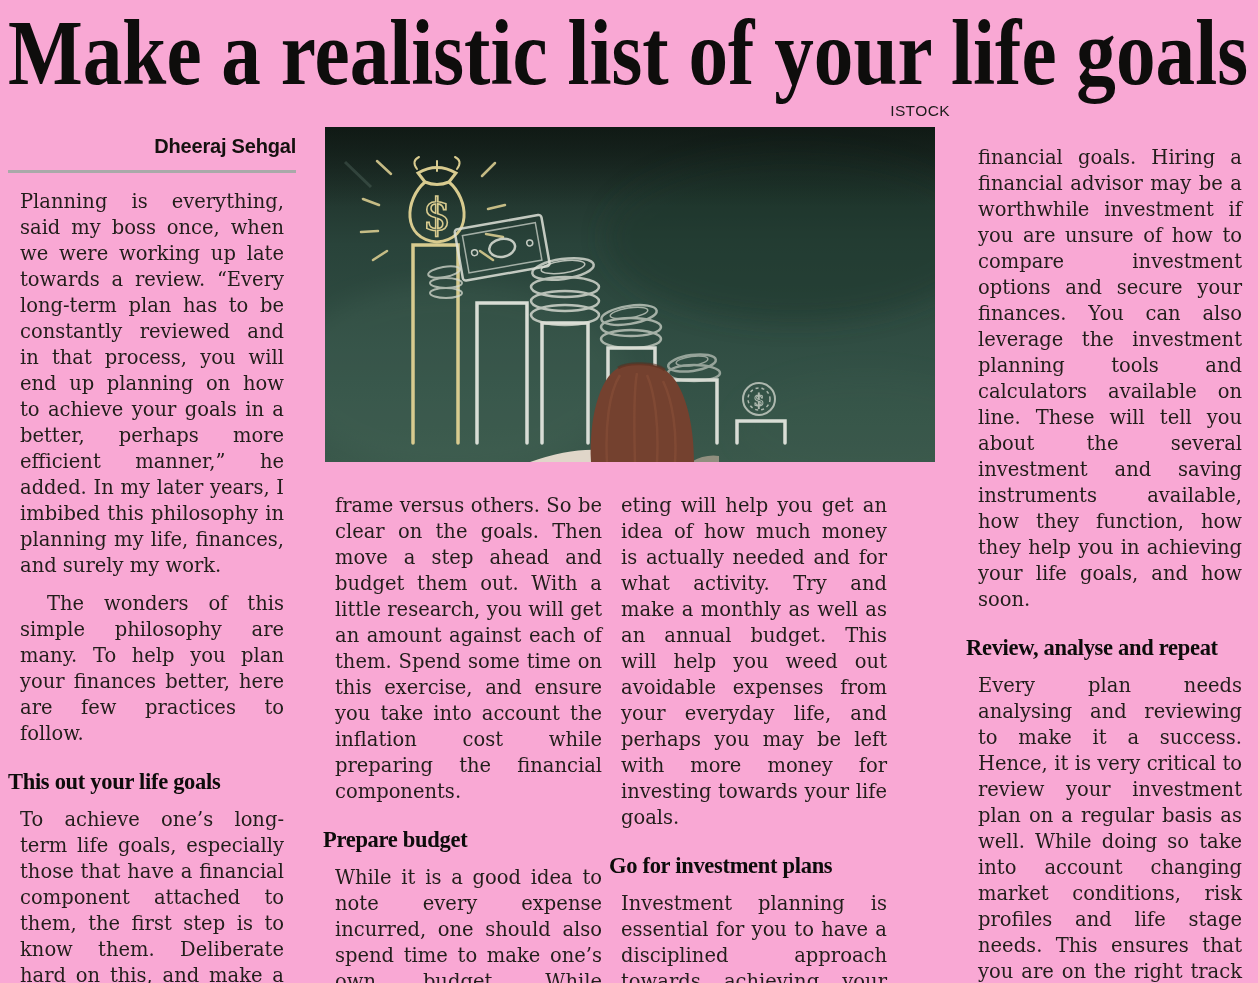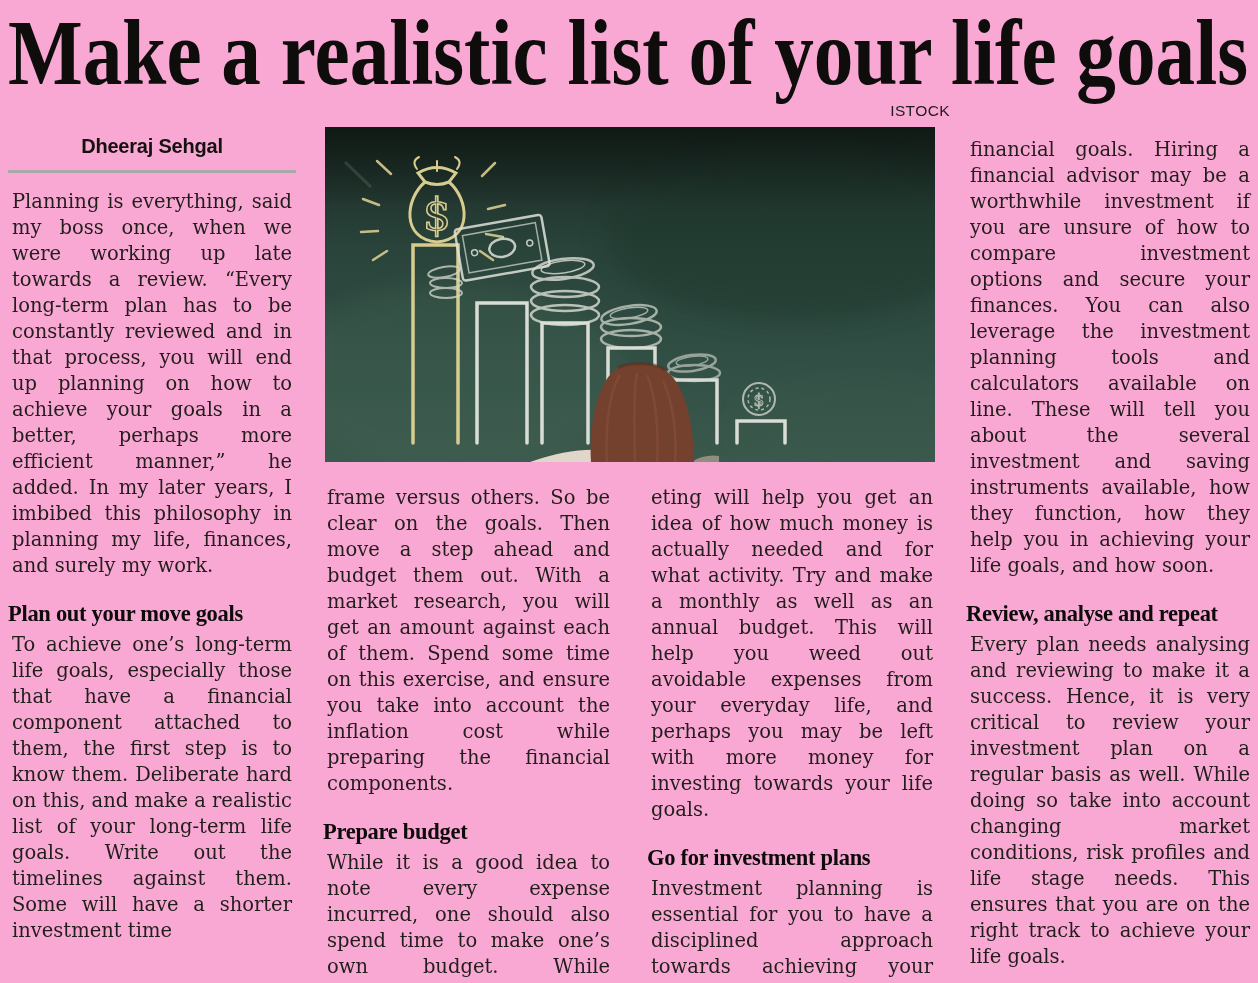--- a/index.html
+++ b/index.html
@@ -9,36 +9,36 @@
     font-family:"DejaVu Serif", serif;
   }
   .headline-svg { position:absolute; left:0; top:12; }
   .credit {
     position:absolute; left:342px; top:102px; width:608px;
     text-align:right; font-family:"Liberation Sans", sans-serif;
     font-size:15.5px; letter-spacing:.4px; color:#1d1c1b;
   }
   .illustration { position:absolute; left:325px; top:127px; }
   .col { position:absolute; text-align:justify; font-size:19.5px; line-height:26px; overflow:hidden; }
-  .col p { margin:4px; }
-  .byline { font-family:"Liberation Sans", sans-serif; font-weight:bold; font-size:20px; letter-spacing:-.2px; color:#14110f; text-align:center; }
+  .col p { margin:12px; }
+  .byline { font-family:"Liberation Sans", sans-serif; font-weight:bold; font-size:20px; letter-spacing:-.2px; color:#14110f; text-align:right; }
   .rule { height:3px; background:#a9a9a9; margin:11px 0 16px 0; }
   .heading {
     font-family:Liberation Serif, serif; font-weight:bold;
     font-size:22.5px; line-height:26px; letter-spacing:-.3px;
     margin:22px 0 5px 0; text-align:left; color:#0d0c0b;
   }
   .indent { text-indent:27px; }
   .footer-note {
     margin-top:16px; text-align:right; font-weight:bold; font-style:italic;
     font-size:20.5px; line-height:27px; color:#191512;
   }
   #col1 { left:8px;   top:133px; width:288px; height:850px; }
   #col2 { left:323px; top:481px; width:291px; height:502px; }
-  #col3 { left:647px; top:481px; width:290px; height:502px; }
+  #col3 { left:609px; top:481px; width:290px; height:502px; }
   #col4 { left:966px; top:133px; width:288px; height:850px; }
 </style>
 </head>
 <body>
 
 <div class="page">
 
   <svg class="headline-svg" width="1258" height="110" aria-hidden="true">
     <text x="8" y="84" font-family="Liberation Serif, serif" font-weight="bold" font-size="93" fill="#0e0d0c" textLength="1240" lengthAdjust="spacingAndGlyphs">Make a realistic list of your life goals</text>
   </svg>
@@ -141,26 +141,27 @@
       <path d="M266,335 C264,292 274,252 293,241 C302,235 330,235 340,243 C360,257 369,296 369,335 Z" fill="#74412f"></path>
       <path d="M282,335 C280,300 284,265 295,248 M310,335 C309,300 309,262 312,246 M332,335 C334,300 330,266 322,248 M350,335 C352,305 348,275 338,254" stroke="#8a5138" stroke-width="2.5" fill="none" opacity="0.55"></path>
       <path d="M293,241 C302,235 330,235 340,243" stroke="#5a2f20" stroke-width="3" fill="none" opacity="0.6"></path>
     </g>
   </svg>
 
   <div class="col" id="col1">
     <div class="byline">Dheeraj Sehgal</div>
     <div class="rule"></div>
     <p>Planning is everything, said my boss once, when we were working up late towards a review. “Every long-term plan has to be constantly reviewed and in that process, you will end up planning on how to achieve your goals in a better, perhaps more efficient manner,” he added. In my later years, I imbibed this philosophy in planning my life, finances, and surely my work.</p>
-    <div class="heading">Plan out your move goals</div>
+    <p class="indent">The wonders of this simple philosophy are many. To help you plan your finances better, here are few practices to follow.</p>
+    <div class="heading">This out your life goals</div>
     <p>To achieve one’s long-term life goals, especially those that have a financial component attached to them, the first step is to know them. Deliberate hard on this, and make a realistic list of your long-term life goals. Write out the timelines against them. Some will have a shorter investment time</p>
   </div>
 
   <div class="col" id="col2">
-    <p>frame versus others. So be clear on the goals. Then move a step ahead and budget them out. With a market research, you will get an amount against each of them. Spend some time on this exercise, and ensure you take into account the inflation cost while preparing the financial components.</p>
+    <p>frame versus others. So be clear on the goals. Then move a step ahead and budget them out. With a little research, you will get an amount against each of them. Spend some time on this exercise, and ensure you take into account the inflation cost while preparing the financial components.</p>
     <div class="heading">Prepare budget</div>
     <p>While it is a good idea to note every expense incurred, one should also spend time to make one’s own budget. While accounting will help in understanding where your money has been spent, budg-</p>
   </div>
 
   <div class="col" id="col3">
     <p>eting will help you get an idea of how much money is actually needed and for what activity. Try and make a monthly as well as an annual budget. This will help you weed out avoidable expenses from your everyday life, and perhaps you may be left with more money for investing towards your life goals.</p>
     <div class="heading">Go for investment plans</div>
     <p>Investment planning is essential for you to have a disciplined approach towards achieving your goals. You can take help of experts or anyone with whom you are comfortable discussing your</p>
   </div>
 

